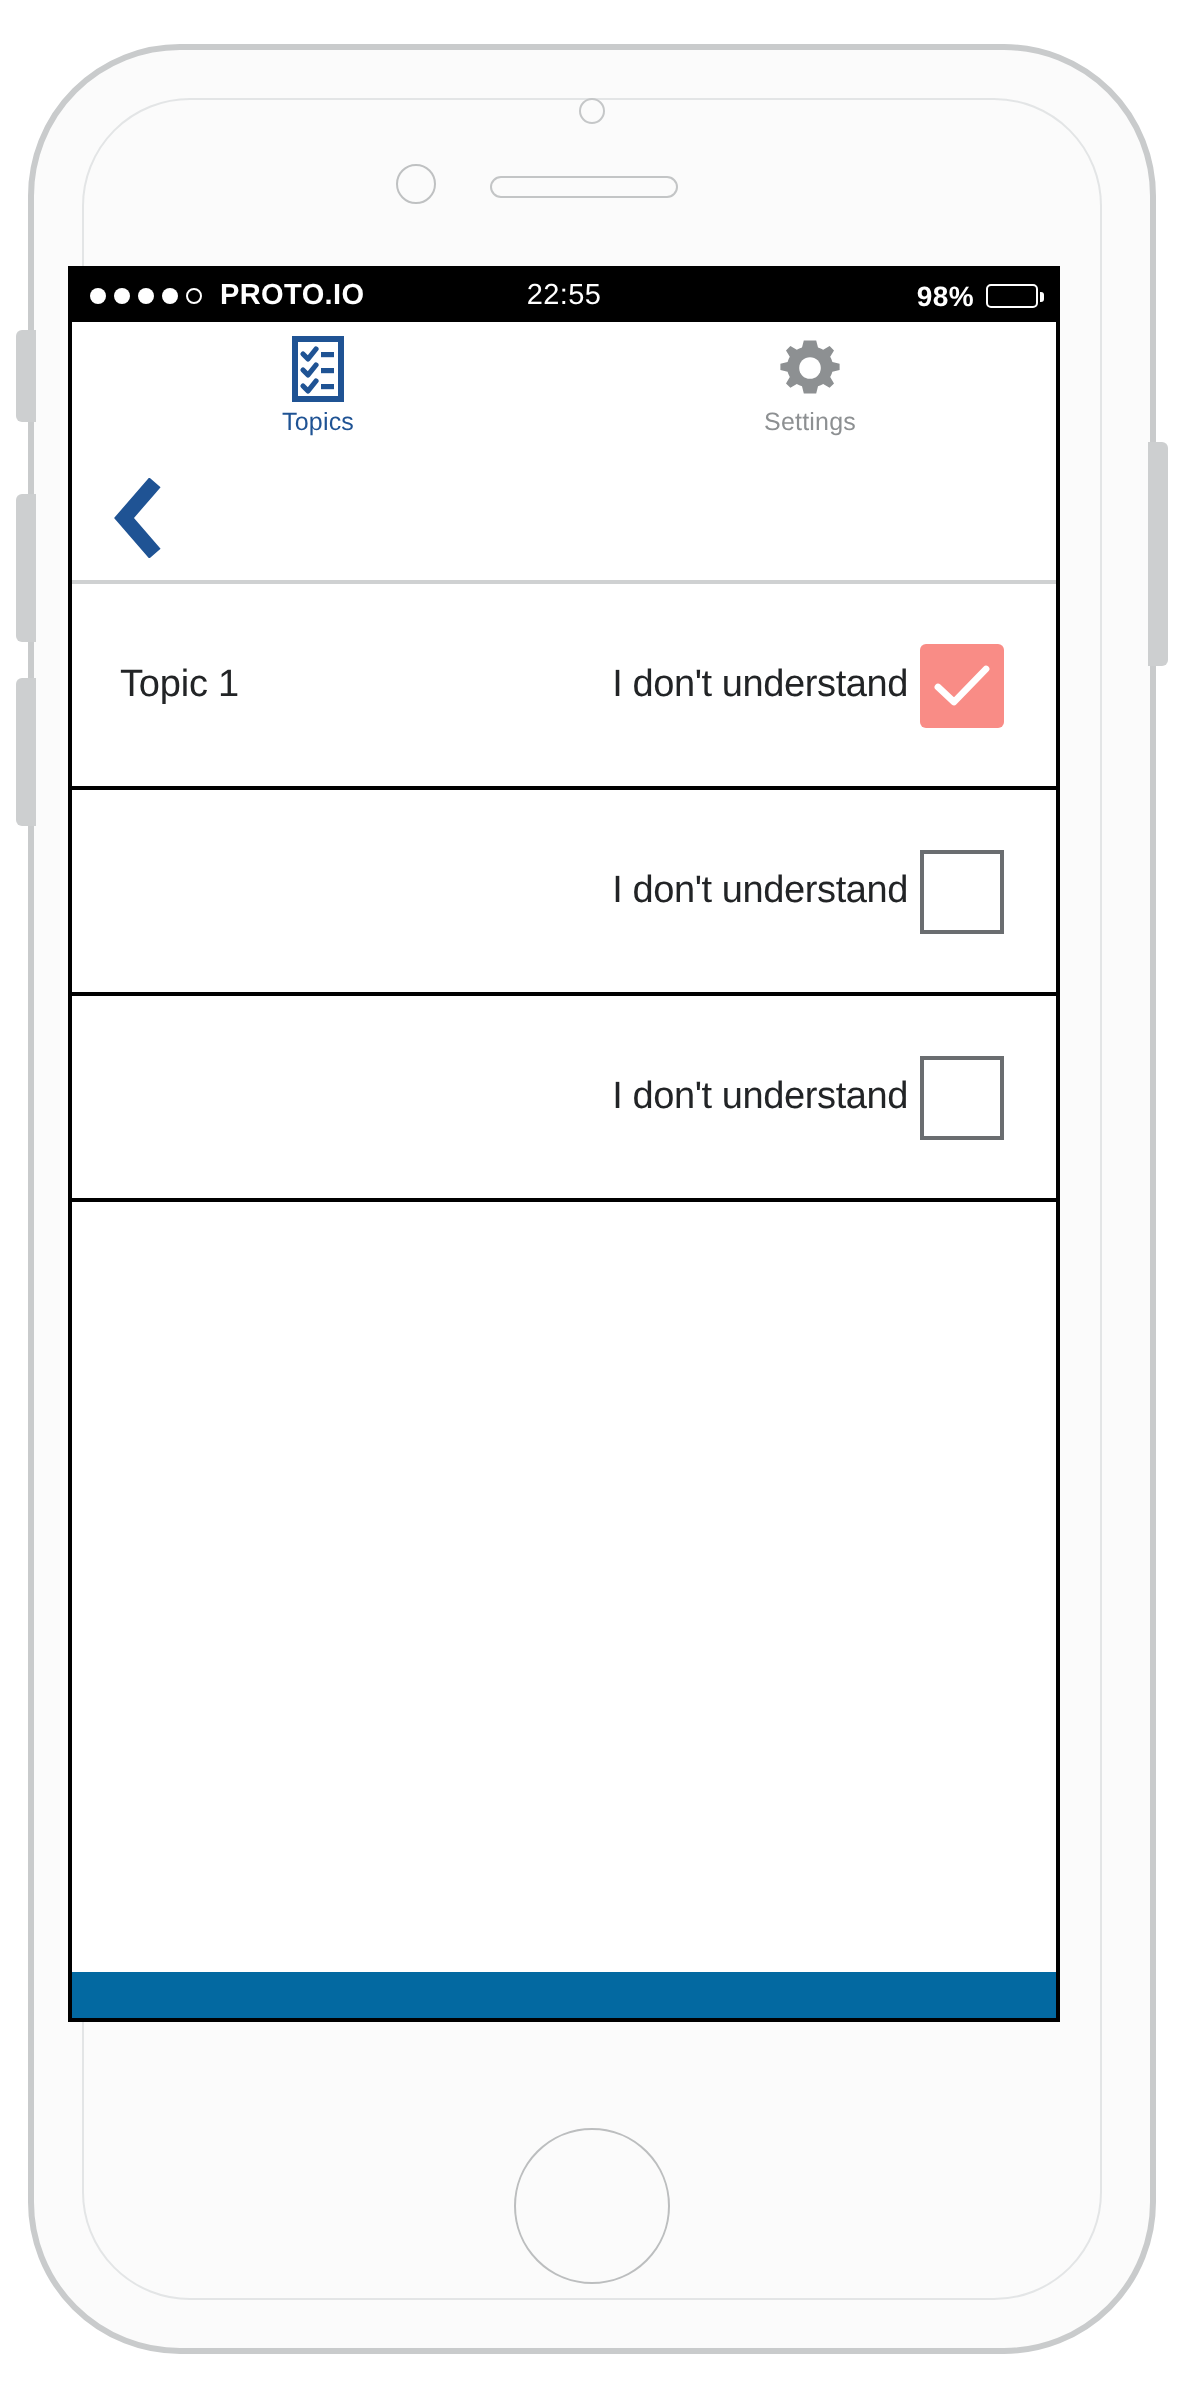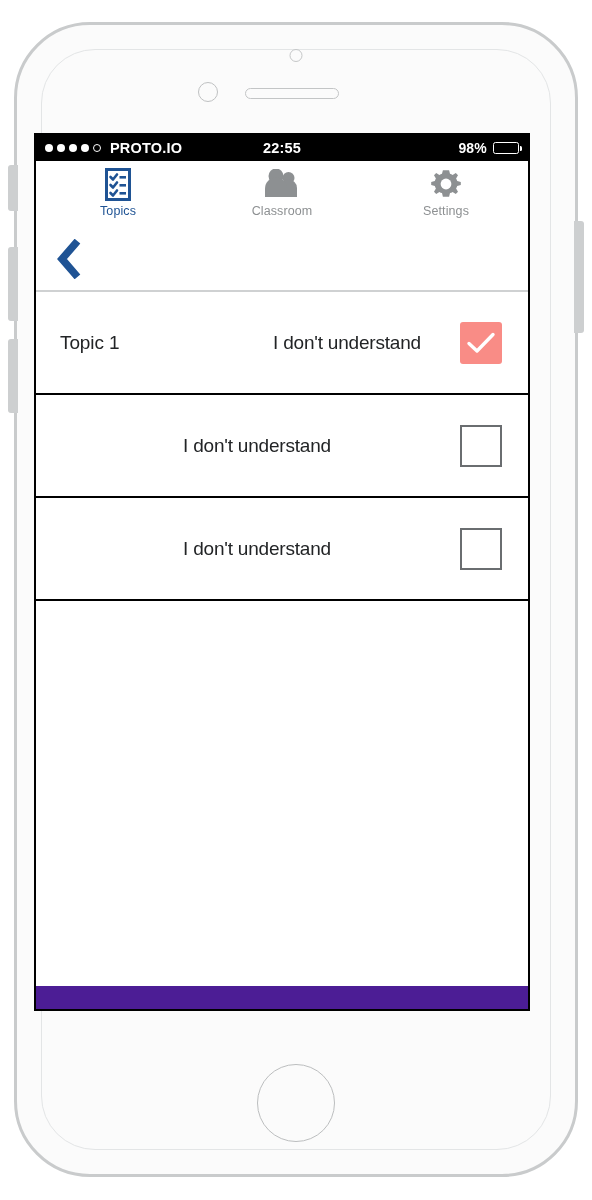--- a/index.html
+++ b/index.html
@@ -108,21 +108,21 @@
     background: #fbfbfb;
   }
 
   
   .screen {
     position: absolute;
     left: 34px;
     top: 133px;
     width: 496px;
     height: 878px;
-    background: #4c1d95;
+    background: #0369a1;
     border: 2px solid #000000;
     overflow: hidden;
   }
 
   
   .status-bar {
     position: relative;
     height: 26px;
     background: #000000;
     color: #ffffff;
@@ -150,21 +150,21 @@
     border: 1.4px solid #ffffff;
     width: 8px;
     height: 8px;
   }
   .carrier { margin-left: 5px; font-size: 14.5px; font-weight: bold; }
   .sb-time {
     position: absolute;
     left: 50%;
     transform: translateX(-50%);
     font-size: 14.5px;
-    font-weight: bold;
+    font-weight: normal;
   }
   .sb-right {
     position: absolute;
     right: 9px;
     display: flex;
     align-items: center;
     gap: 6px;
   }
   .batt-pct { font-size: 14px; font-weight: bold; }
   .batt-icon {
@@ -252,21 +252,21 @@
     cursor: pointer;
   }
   .topic-name {
     font-size: 19px;
     color: #222426;
     width: 180px;
     letter-spacing: -0.1px;
   }
   .topic-status {
     flex: 1;
-    text-align: center;
+    text-align: right;
     font-size: 19px;
     color: #222426;
     letter-spacing: -0.2px;
     margin-right: 6px;
   }
   .checkbox {
     width: 42px;
     height: 42px;
     border: 2px solid #6a6d70;
     background: #ffffff;
@@ -334,31 +334,20 @@
             <rect x="16.5" y="8" width="6.5" height="2.6" fill="#1f5394"></rect>
             <path d="M7.5 17 L10 19.5 L14 14.5" fill="none" stroke="#1f5394" stroke-width="2.6" stroke-linecap="round" stroke-linejoin="round"></path>
             <rect x="16.5" y="16" width="6.5" height="2.6" fill="#1f5394"></rect>
             <path d="M7.5 25 L10 27.5 L14 22.5" fill="none" stroke="#1f5394" stroke-width="2.6" stroke-linecap="round" stroke-linejoin="round"></path>
             <rect x="16.5" y="24" width="6.5" height="2.6" fill="#1f5394"></rect>
           </svg>
         </span>
         <span class="tab-label">Topics</span>
       </div>
 
-      <div class="tab-item">
-        <span class="tab-icon">
-          <svg width="38" height="30" viewBox="0 0 38 30">
-            <circle cx="25.5" cy="9" r="6" fill="#8d9092"></circle>
-            <path d="M17 28 V19 a8.5 8.5 0 0 1 17 0 V28 Z" fill="#8d9092"></path>
-            <circle cx="13" cy="7" r="7.5" fill="#8d9092"></circle>
-            <path d="M2 28 V19.5 a11 11 0 0 1 22 0 V28 Z" fill="#8d9092"></path>
-          </svg>
-        </span>
-        <span class="tab-label">Classroom</span>
-      </div>
 
 
       <div class="tab-item">
         <span class="tab-icon">
           <svg width="32" height="32" viewBox="0 0 32 32">
             <path fill="#8d9092" d="M16 2.2 l3.1 0 0.9 3.6 a10.6 10.6 0 0 1 2.6 1.1 l3.2-1.9 2.2 2.2 -1.9 3.2 a10.6 10.6 0 0 1 1.1 2.6 l3.6 0.9 0 3.1 -3.6 0.9 a10.6 10.6 0 0 1 -1.1 2.6 l1.9 3.2 -2.2 2.2 -3.2-1.9 a10.6 10.6 0 0 1 -2.6 1.1 l-0.9 3.6 -3.1 0 -3.1 0 -0.9-3.6 a10.6 10.6 0 0 1 -2.6-1.1 l-3.2 1.9 -2.2-2.2 1.9-3.2 a10.6 10.6 0 0 1 -1.1-2.6 l-3.6-0.9 0-3.1 3.6-0.9 a10.6 10.6 0 0 1 1.1-2.6 l-1.9-3.2 2.2-2.2 3.2 1.9 a10.6 10.6 0 0 1 2.6-1.1 l0.9-3.6 Z"></path>
             <circle cx="16" cy="16" r="5.4" fill="#ffffff"></circle>
           </svg>
         </span>
         <span class="tab-label">Settings</span>

